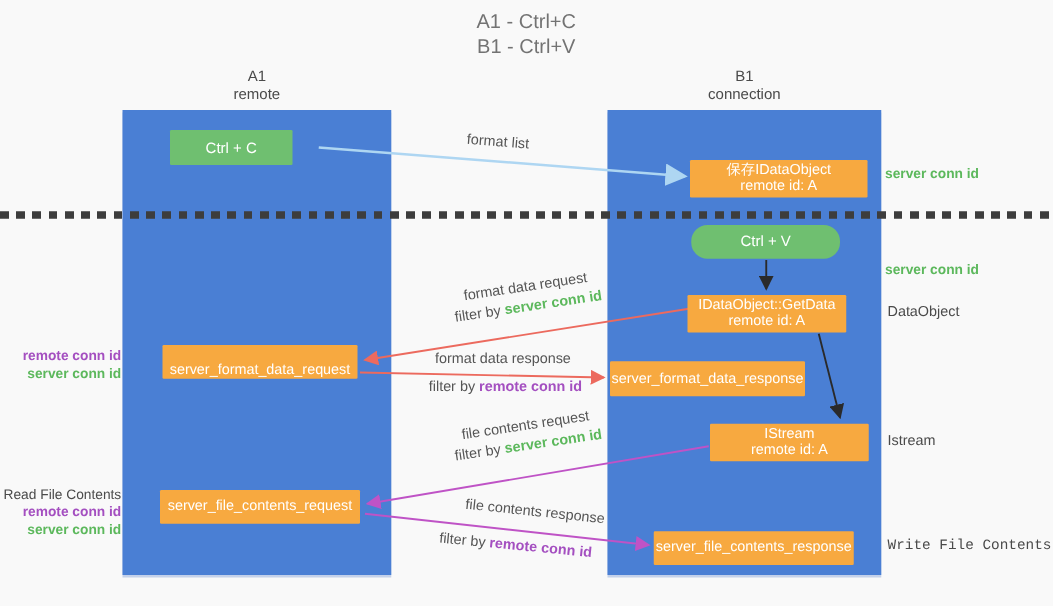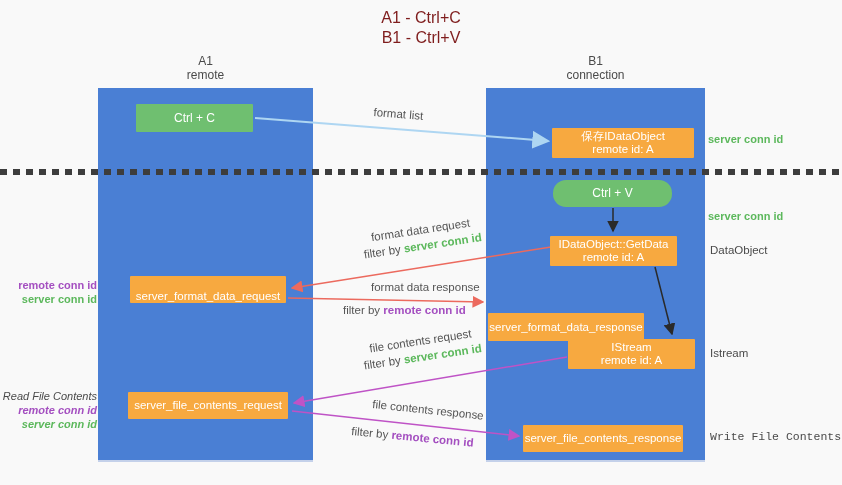--- a/index.html
+++ b/index.html
@@ -1,19 +1,19 @@
 <!DOCTYPE html>
 <html style="--column-blue: #4a7fd4; --box-green: #6fbf70; --box-orange: #f7a940; --arrow-blue: #aed6f2; --arrow-red: #ec6a5e; --arrow-magenta: #bf53c6; --arrow-black: #2a2a2a; --text-green: #5cb85c; --text-purple: #a44fc0;"><head>
 <meta charset="utf-8">
 <style>
   html,body{margin:0;padding:0;background:#f9f9f9;font-family:"Liberation Sans",sans-serif;}
   #stage{position:relative;width:842px;height:485px;background:#f9f9f9;overflow:hidden;}
 
   .title{position:absolute;left:0;top:8px;width:842px;text-align:center;
-         font-size:16px;line-height:20px;color:#7f1d1d;}
+         font-size:16px;line-height:20px;color:#737373;}
 
   .col{position:absolute;top:88px;height:372px;background:var(--column-blue);
        box-shadow:0 2px 0 rgba(130,160,215,.45);}
   .col-left{left:98px;width:215px;}
   .col-right{left:486px;width:219px;}
 
   .hdr{position:absolute;top:54px;text-align:center;font-size:12px;line-height:14px;color:#4a4a4a;}
   .hdr-left{left:98px;width:215px;}
   .hdr-right{left:486px;width:219px;}
 
@@ -81,21 +81,21 @@
     </defs>
     <line x1="255" y1="118" x2="548" y2="141" style="stroke:var(--arrow-blue);stroke-width:2" marker-end="url(#ar-blue)"></line>
     <line x1="613" y1="208" x2="613" y2="231" style="stroke:var(--arrow-black);stroke-width:1.5" marker-end="url(#ar-blk)"></line>
     <line x1="655" y1="267" x2="672" y2="334" style="stroke:var(--arrow-black);stroke-width:1.5" marker-end="url(#ar-blk)"></line>
     <line x1="551" y1="247" x2="292" y2="288" style="stroke:var(--arrow-red);stroke-width:1.5" marker-end="url(#ar-red)"></line>
     <line x1="288" y1="298" x2="483" y2="302" style="stroke:var(--arrow-red);stroke-width:1.5" marker-end="url(#ar-red)"></line>
     <line x1="567" y1="357" x2="294" y2="403" style="stroke:var(--arrow-magenta);stroke-width:1.5" marker-end="url(#ar-mag)"></line>
     <line x1="292" y1="411" x2="519" y2="436" style="stroke:var(--arrow-magenta);stroke-width:1.5" marker-end="url(#ar-mag)"></line>
   </svg>
 
-  <div class="box green" style="left:136px;top:104px;width:117px;height:28px;align-items:center;">
+  <div class="box green" style="left:136px;top:104px;width:98px;height:28px;align-items:center;">
     <span>Ctrl + C</span>
   </div>
 
   <div class="box orange" style="left:552px;top:128px;width:142px;height:30px;">
     <span>
       <div>保存IDataObject</div>
       <div>remote id: A</div>
     </span>
   </div>
 
@@ -107,21 +107,21 @@
     <span>
       <div>IDataObject::GetData</div>
       <div>remote id: A</div>
     </span>
   </div>
 
   <div class="box orange" style="left:130px;top:276px;width:156px;height:27px;align-items:flex-end;">
     <span>server_format_data_request</span>
   </div>
 
-  <div class="box orange" style="left:488px;top:289px;width:156px;height:28px;margin-top:24px;">
+  <div class="box orange" style="left:488px;top:289px;width:156px;height:28px;">
     <span>server_format_data_response</span>
   </div>
 
   <div class="box orange" style="left:568px;top:339px;width:127px;height:30px;">
     <span>
       <div>IStream</div>
       <div>remote id: A</div>
     </span>
   </div>
 
@@ -136,21 +136,21 @@
   <div class="lbl rot" style="left:374px;top:106px;transform:rotate(4.5deg);">format list</div>
 
   <div class="lbl rot" style="left:352px;top:232px;width:136px;text-align:center;line-height:16px;transform:rotate(-8.5deg);">
     <div>format data request</div>
     <div>
       <span>filter by</span>
       <span class="green">server conn id</span>
     </div>
   </div>
 
-  <div class="lbl" style="left:371px;top:281px;">format data response</div>
+  <div class="lbl" style="left:348px;top:281px;">format data response</div>
   <div class="lbl" style="left:343px;top:304px;">
     <span>filter by</span>
     <span class="purple">remote conn id</span>
   </div>
 
   <div class="lbl rot" style="left:352px;top:343px;width:136px;text-align:center;line-height:16px;transform:rotate(-8.5deg);">
     <div>file contents request</div>
     <div>
       <span>filter by</span>
       <span class="green">server conn id</span>
@@ -161,21 +161,21 @@
   <div class="lbl rot" style="left:352px;top:425px;transform:rotate(5.5deg);">
     <span>filter by</span>
     <span class="purple">remote conn id</span>
   </div>
 
   <div class="ann-block" style="left:6px;top:278px;width:91px;">
     <div class="purple">remote conn id</div>
     <div class="green">server conn id</div>
   </div>
 
-  <div class="ann-block" style="left:2px;top:389px;width:95px;font-style:italic;">
+  <div class="ann-block" style="left:2px;top:389px;width:95px;">
     <div class="dark">Read File Contents</div>
     <div class="purple">remote conn id</div>
     <div class="green">server conn id</div>
   </div>
 
   <div class="ann green" style="left:708px;top:133px;">server conn id</div>
   <div class="ann green" style="left:708px;top:210px;">server conn id</div>
   <div class="ann dark" style="left:710px;top:244px;">DataObject</div>
   <div class="ann dark" style="left:710px;top:347px;">Istream</div>
   <div class="ann dark" style="left:710px;top:430px;font-family:Liberation Mono, monospace;">Write File Contents</div>

